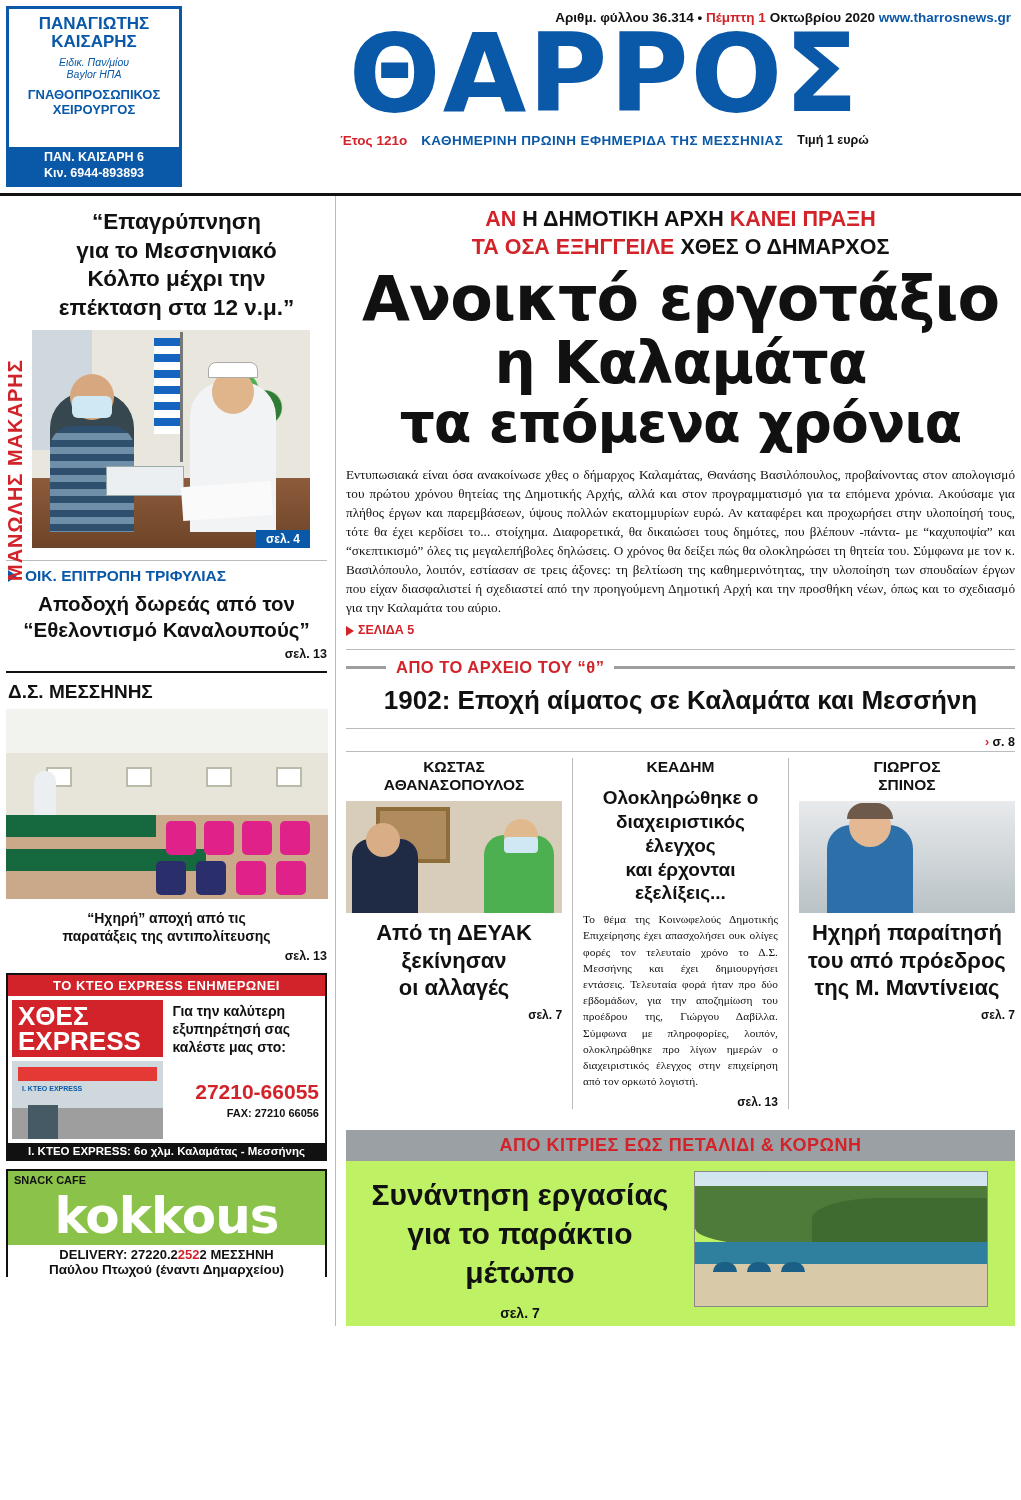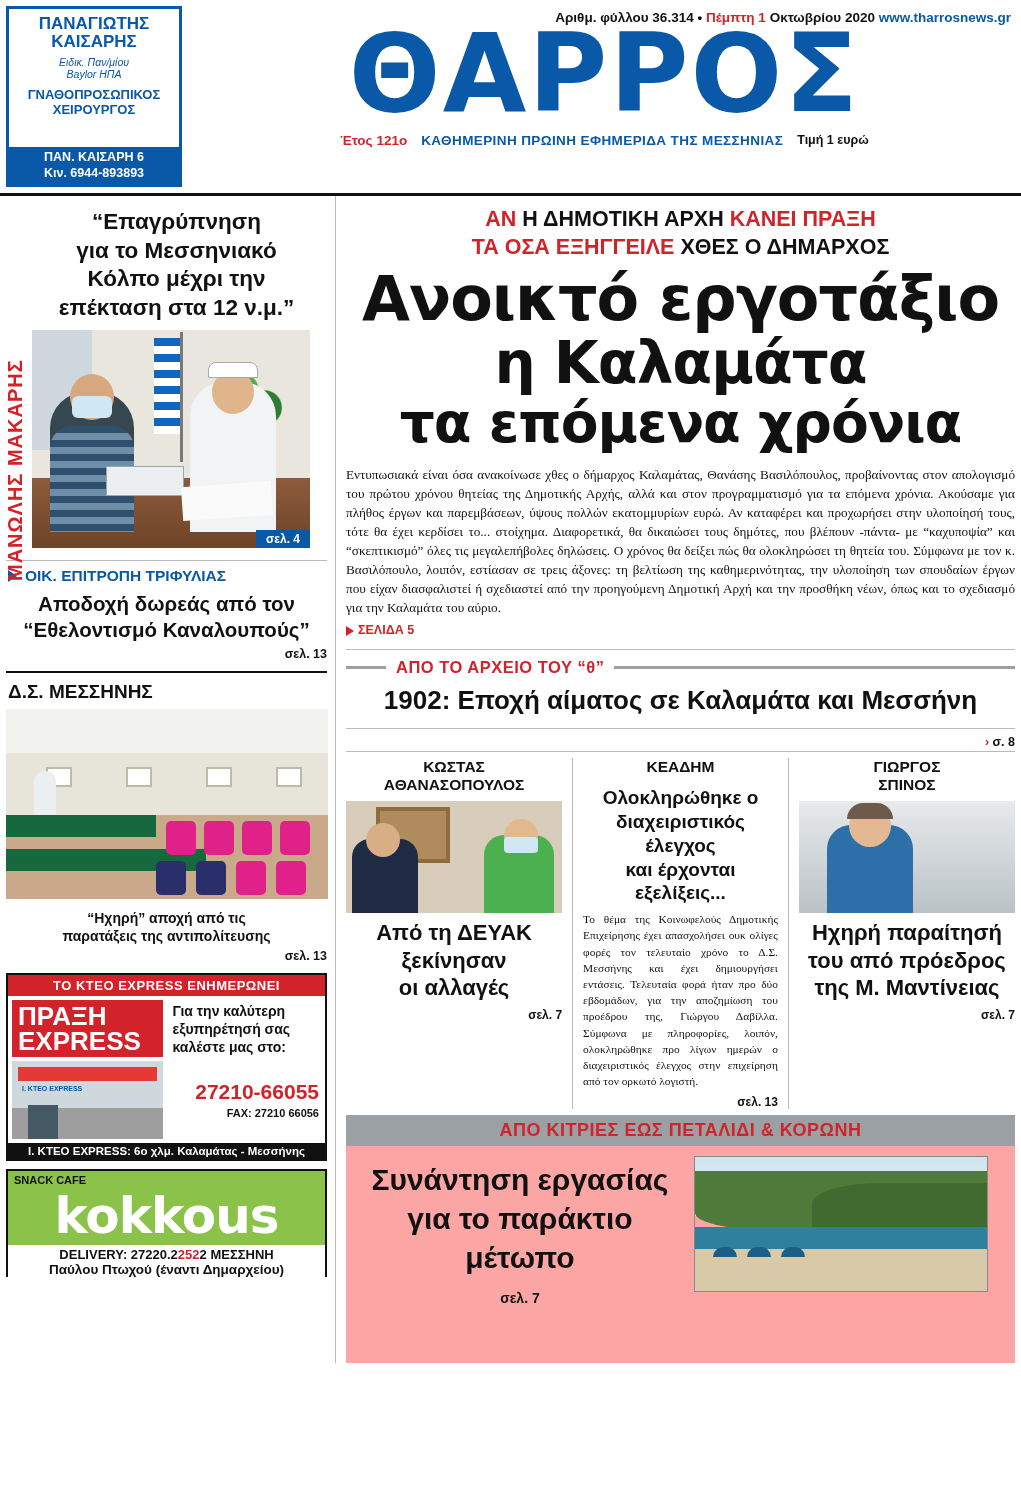--- a/index.html
+++ b/index.html
@@ -183,21 +183,21 @@
   .ph4 .m { position:absolute; left:28px; bottom:0; width:86px; height:88px; background:#2d6fa8; border-radius:24px 24px 0 0;}
   .ph4 .h { position:absolute; left:50px; bottom:66px; width:42px; height:42px; background:#e3b892; border-radius:50%;}
   .ph4 .hair{ position:absolute; left:48px; bottom:94px; width:46px; height:16px; background:#6d5a4a; border-radius:20px 20px 0 0;}
 
   .mini-head { text-align:center; font-weight:bold; font-size:22px; line-height:1.25; margin-top:6px; }
   .mini-head.sm { font-size:19px; }
   .mini-body { font-family:"Liberation Serif", serif; font-size:11.4px; line-height:1.42; text-align:justify; margin-top:6px; }
   .mini-pg { text-align:right; font-weight:bold; font-size:12px; margin-top:6px; }
 
   
-  .bottom { margin-top:6px; position:relative; height:248px; background:#fca5a5; }
+  .bottom { margin-top:21px; position:relative; height:196px; background:#bef264; }
   .bottom .bar { background:#9aa0a3; color:#d2232a; font-weight:bold; font-size:18px; text-align:center; padding:5px 0; letter-spacing:0.5px;}
   .bottom .inner { display:flex; }
   .bottom .txt { width:52%; text-align:center; font-weight:bold; font-size:30px; line-height:1.3; padding-top:14px; color:#111;}
   .bottom .sel { font-size:14px; margin-top:12px; }
   .bottom .pic { width:44%; margin:10px 10px 10px 0; height:136px; position:relative; overflow:hidden; border:1px solid #888;}
   .bottom .pic .sky { position:absolute; inset:0 0 56% 0; background:linear-gradient(#cfe4ef,#eaf2f6); }
   .bottom .pic .hill{ position:absolute; top:14px; left:0; right:0; height:60px; background:#4e7a3a; border-radius:0 0 40% 30%;}
   .bottom .pic .hill2{position:absolute; top:26px; right:0; width:60%; height:52px; background:#3f6a30; border-radius:40% 0 0 0;}
   .bottom .pic .sea { position:absolute; top:70px; left:0; right:0; height:26px; background:#2f7f9e;}
   .bottom .pic .sand{ position:absolute; bottom:0; left:0; right:0; height:42px; background:#d8c9a8;}
@@ -310,21 +310,21 @@
       <div>“Ηχηρή” αποχή από τις</div>
       <div>παρατάξεις της αντιπολίτευσης</div>
     </div>
     <div class="pg">σελ. 13</div>
 
     <div class="kteo">
       <div class="top">ΤΟ ΚΤΕΟ EXPRESS ΕΝΗΜΕΡΩΝΕΙ</div>
       <div class="mid">
         <div class="lft">
           <div class="logo2">
-            <div>ΠΡΑΞΗ</div>
+            <div>ΧΘΕΣ</div>
             <div>EXPRESS</div>
           </div>
           <div class="bld">
             <div class="roof"></div>
             <div class="sign2">Ι. ΚΤΕΟ        EXPRESS</div>
             <div class="door"></div>
           </div>
         </div>
         <div class="rgt">
           <div>Για την καλύτερη</div>

